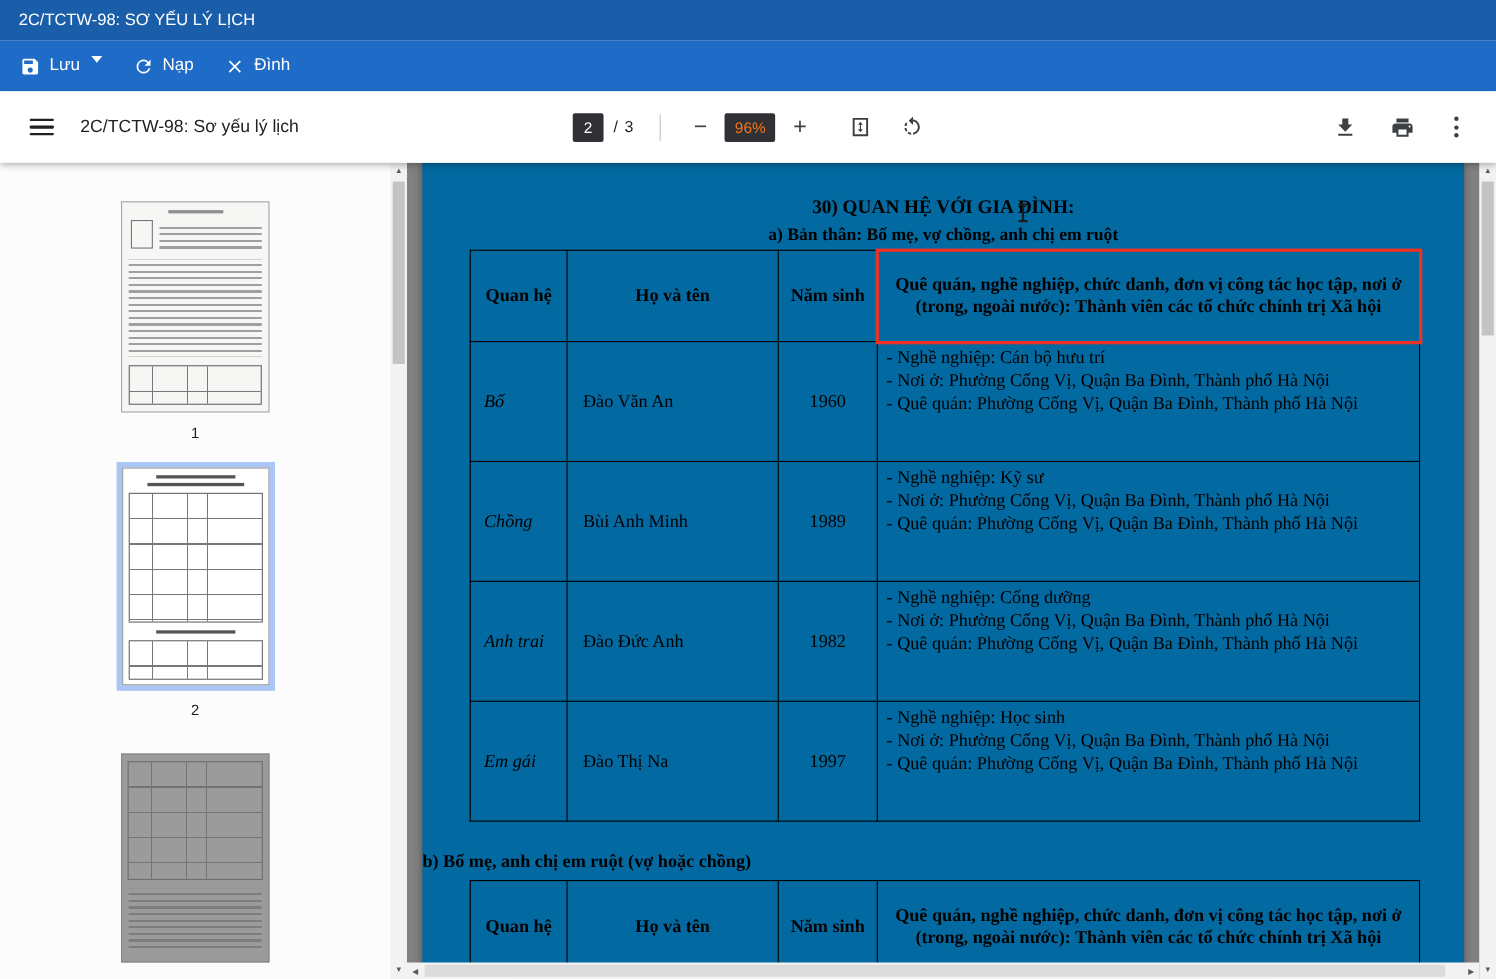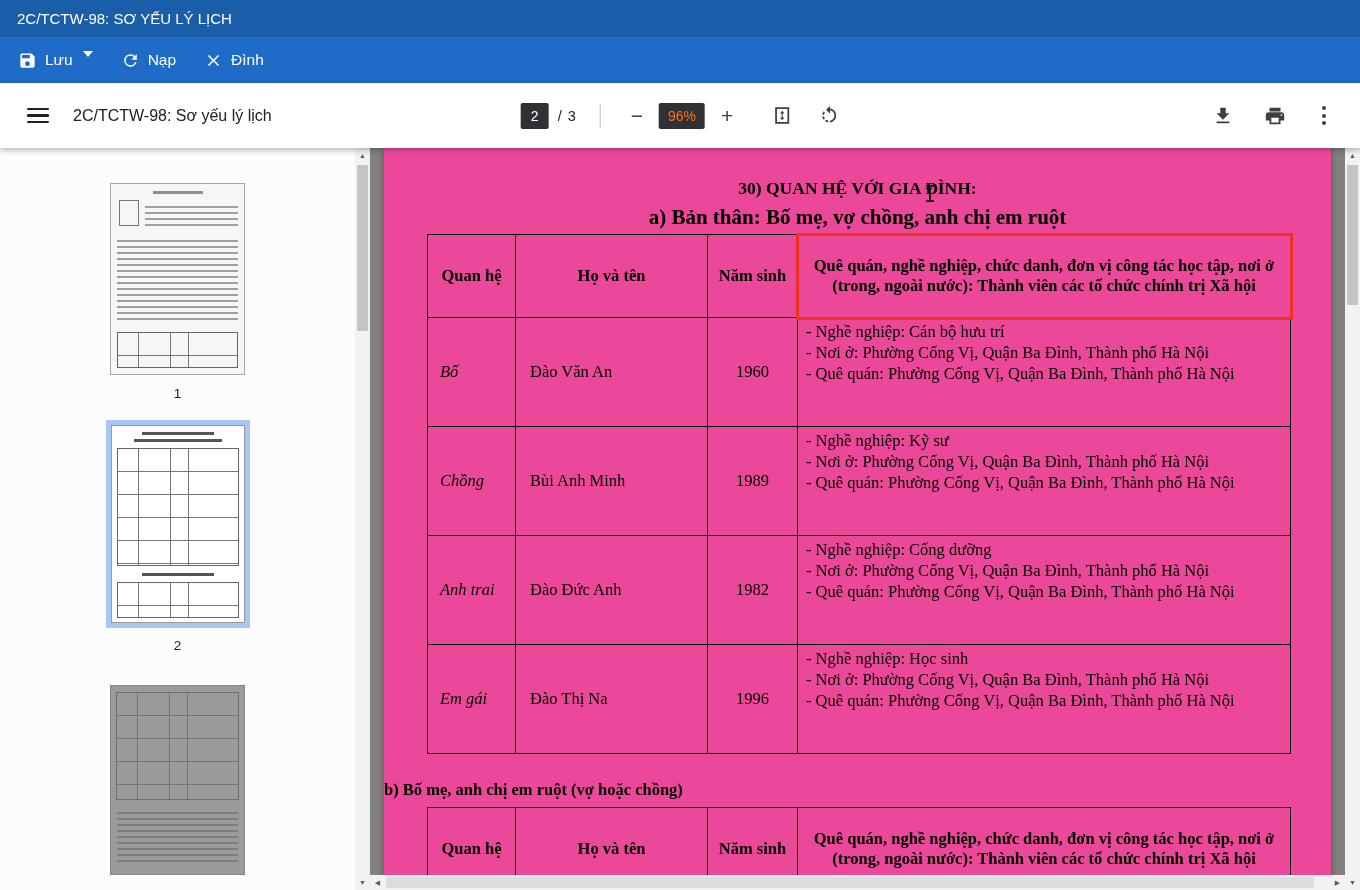--- a/index.html
+++ b/index.html
@@ -67,25 +67,25 @@
   
   .vtrack { position:absolute; width:15px; background:#f2f2f2; }
   .htrack { position:absolute; height:15px; background:#f2f2f2; }
   .scroll-arrow { position:absolute; width:15px; height:15px; display:flex; align-items:center;
                   justify-content:center; font-size:7px; color:#5a5a5a; cursor:pointer; }
   .vthumb { position:absolute; left:2px; width:11px; background:#c4c4c4; border-radius:1px; cursor:pointer; }
   .hthumb { position:absolute; top:2px; height:11px; background:#dcdcdc; border-radius:1px; cursor:pointer; }
 
   
   .viewer { position:absolute; left:370px; top:0; width:975px; height:742px; background:#818181; overflow:hidden; }
-  .page { position:absolute; left:14px; top:0; width:947px; height:742px; background:#ec4899;
+  .page { position:absolute; left:14px; top:0; width:947px; height:742px; background:#0369a1;
           box-shadow:0 0 7px rgba(0,0,0,.35); overflow:hidden; color:#000;
           font-family:"Liberation Serif","DejaVu Serif",serif; }
   .doc-title { margin-top:30px; text-align:center; font-weight:bold; font-size:17.5px; }
-  .doc-sub   { margin-top:6px;  text-align:center; font-weight:bold; font-size:21px; }
+  .doc-sub   { margin-top:6px;  text-align:center; font-weight:bold; font-size:16px; }
   .doc-sub-b { margin-top:26px; text-align:left; font-weight:bold; font-size:16.5px; }
   table.family { margin:4px 0 0 43px; border-collapse:collapse; width:863px; table-layout:fixed;
                  font-size:16.5px; }
   table.family.second { margin-top:7px; }
   .family th, .family td { border:1px solid #000; }
   .family thead tr { height:83px; }
   .family tbody tr { height:109px; }
   .family th { font-weight:bold; text-align:center; padding:4px 8px; }
   td.c-rel  { padding-left:12px; vertical-align:middle;font-style:italic; }
   td.c-name { padding-left:14px; vertical-align:middle; }
@@ -263,21 +263,21 @@
             <td class="c-year">1982</td>
             <td class="c-det">
               <div>- Nghề nghiệp: Cống dưỡng</div>
               <div>- Nơi ở: Phường Cống Vị, Quận Ba Đình, Thành phố Hà Nội</div>
               <div>- Quê quán: Phường Cống Vị, Quận Ba Đình, Thành phố Hà Nội</div>
             </td>
           </tr>
           <tr>
             <td class="c-rel">Em gái</td>
             <td class="c-name">Đào Thị Na</td>
-            <td class="c-year">1996</td>
+            <td class="c-year">1997</td>
             <td class="c-det">
               <div>- Nghề nghiệp: Học sinh</div>
               <div>- Nơi ở: Phường Cống Vị, Quận Ba Đình, Thành phố Hà Nội</div>
               <div>- Quê quán: Phường Cống Vị, Quận Ba Đình, Thành phố Hà Nội</div>
             </td>
           </tr>
         </tbody>
       </table>
 
       <div class="doc-sub-b">b) Bố mẹ, anh chị em ruột (vợ hoặc chồng)</div>

